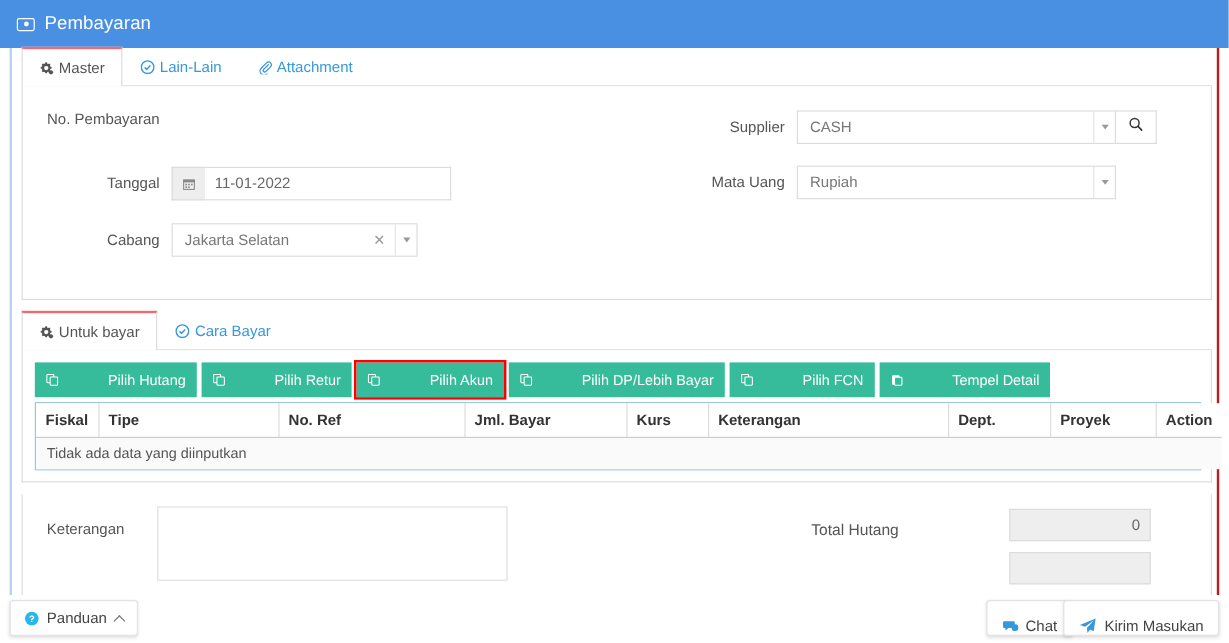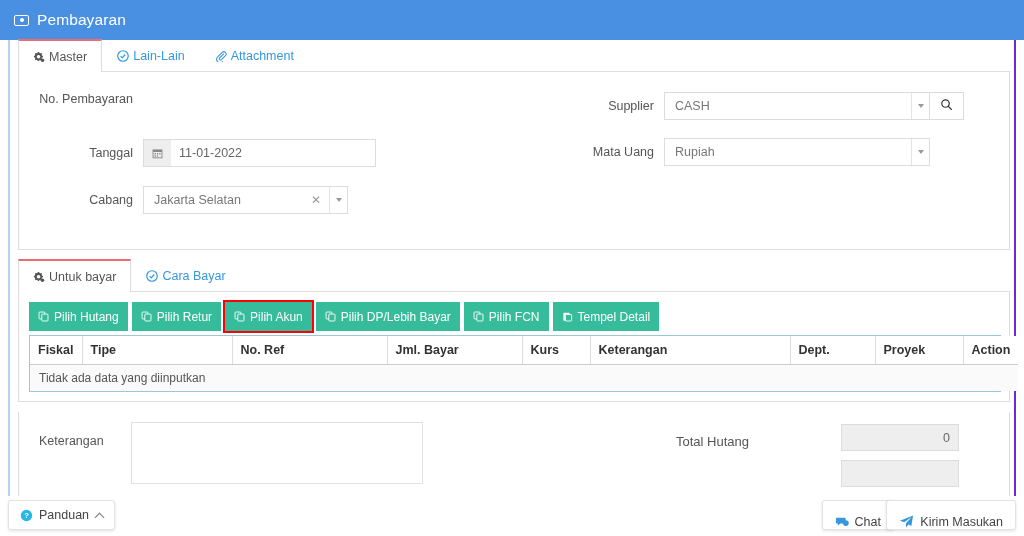--- a/index.html
+++ b/index.html
@@ -46,21 +46,21 @@
     font-size: 15.5px;
     letter-spacing: .1px;
   }
 
   
   .page-frame {
     position: absolute;
     left: 8px; top: 40px;
     width: 1008px; height: 456px;
     border-left: 2px solid #b9d2f0;
-    border-right: 2px solid #6d28d9;
+    border-right: 2px solid #b91c1c;
     background: #ffffff;
   }
 
   
   .tabs {
     position: absolute;
     left: 8px; top: 0px;
     width: 992px; height: 32px;
     display: flex;
     align-items: flex-end;
@@ -196,20 +196,21 @@
     height: 29px;
     background: #37bc9b;
     color: #ffffff;
     font-size: 12px;
     display: flex; align-items: center;
     padding: 0 9px;
     border: none;
     cursor: pointer;
     white-space: nowrap;
     font-family: "Liberation Sans", sans-serif;
+    gap: 36px;
   }
   .tbtn .bi { margin-right: 5px; display:inline-flex; }
   .tbtn.highlight {
     outline: 2px solid #ff0000;
     outline-offset: 0px;
     position: relative;
     z-index: 3;
   }
 
   

